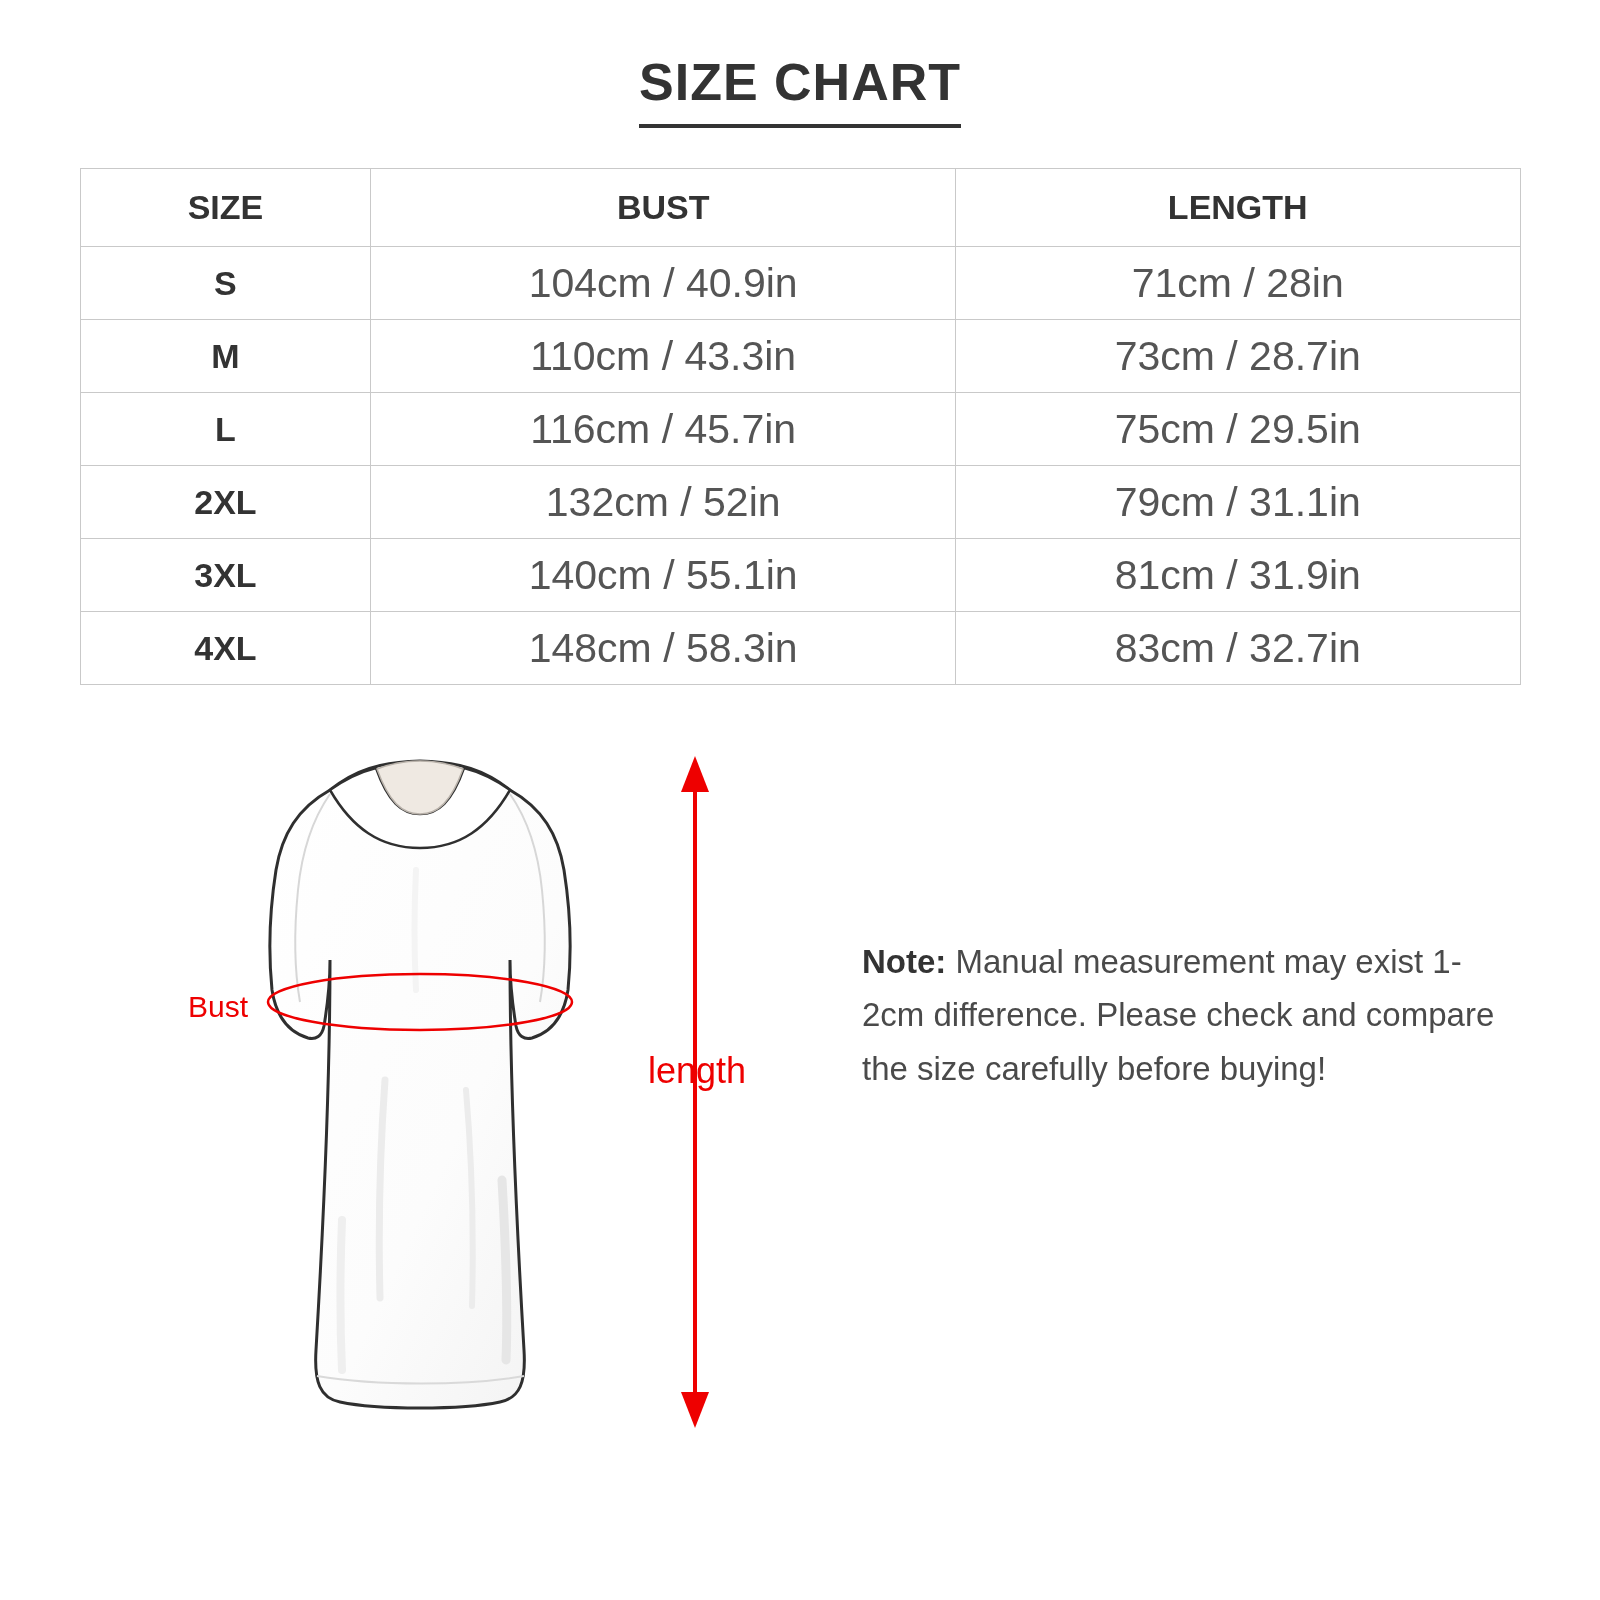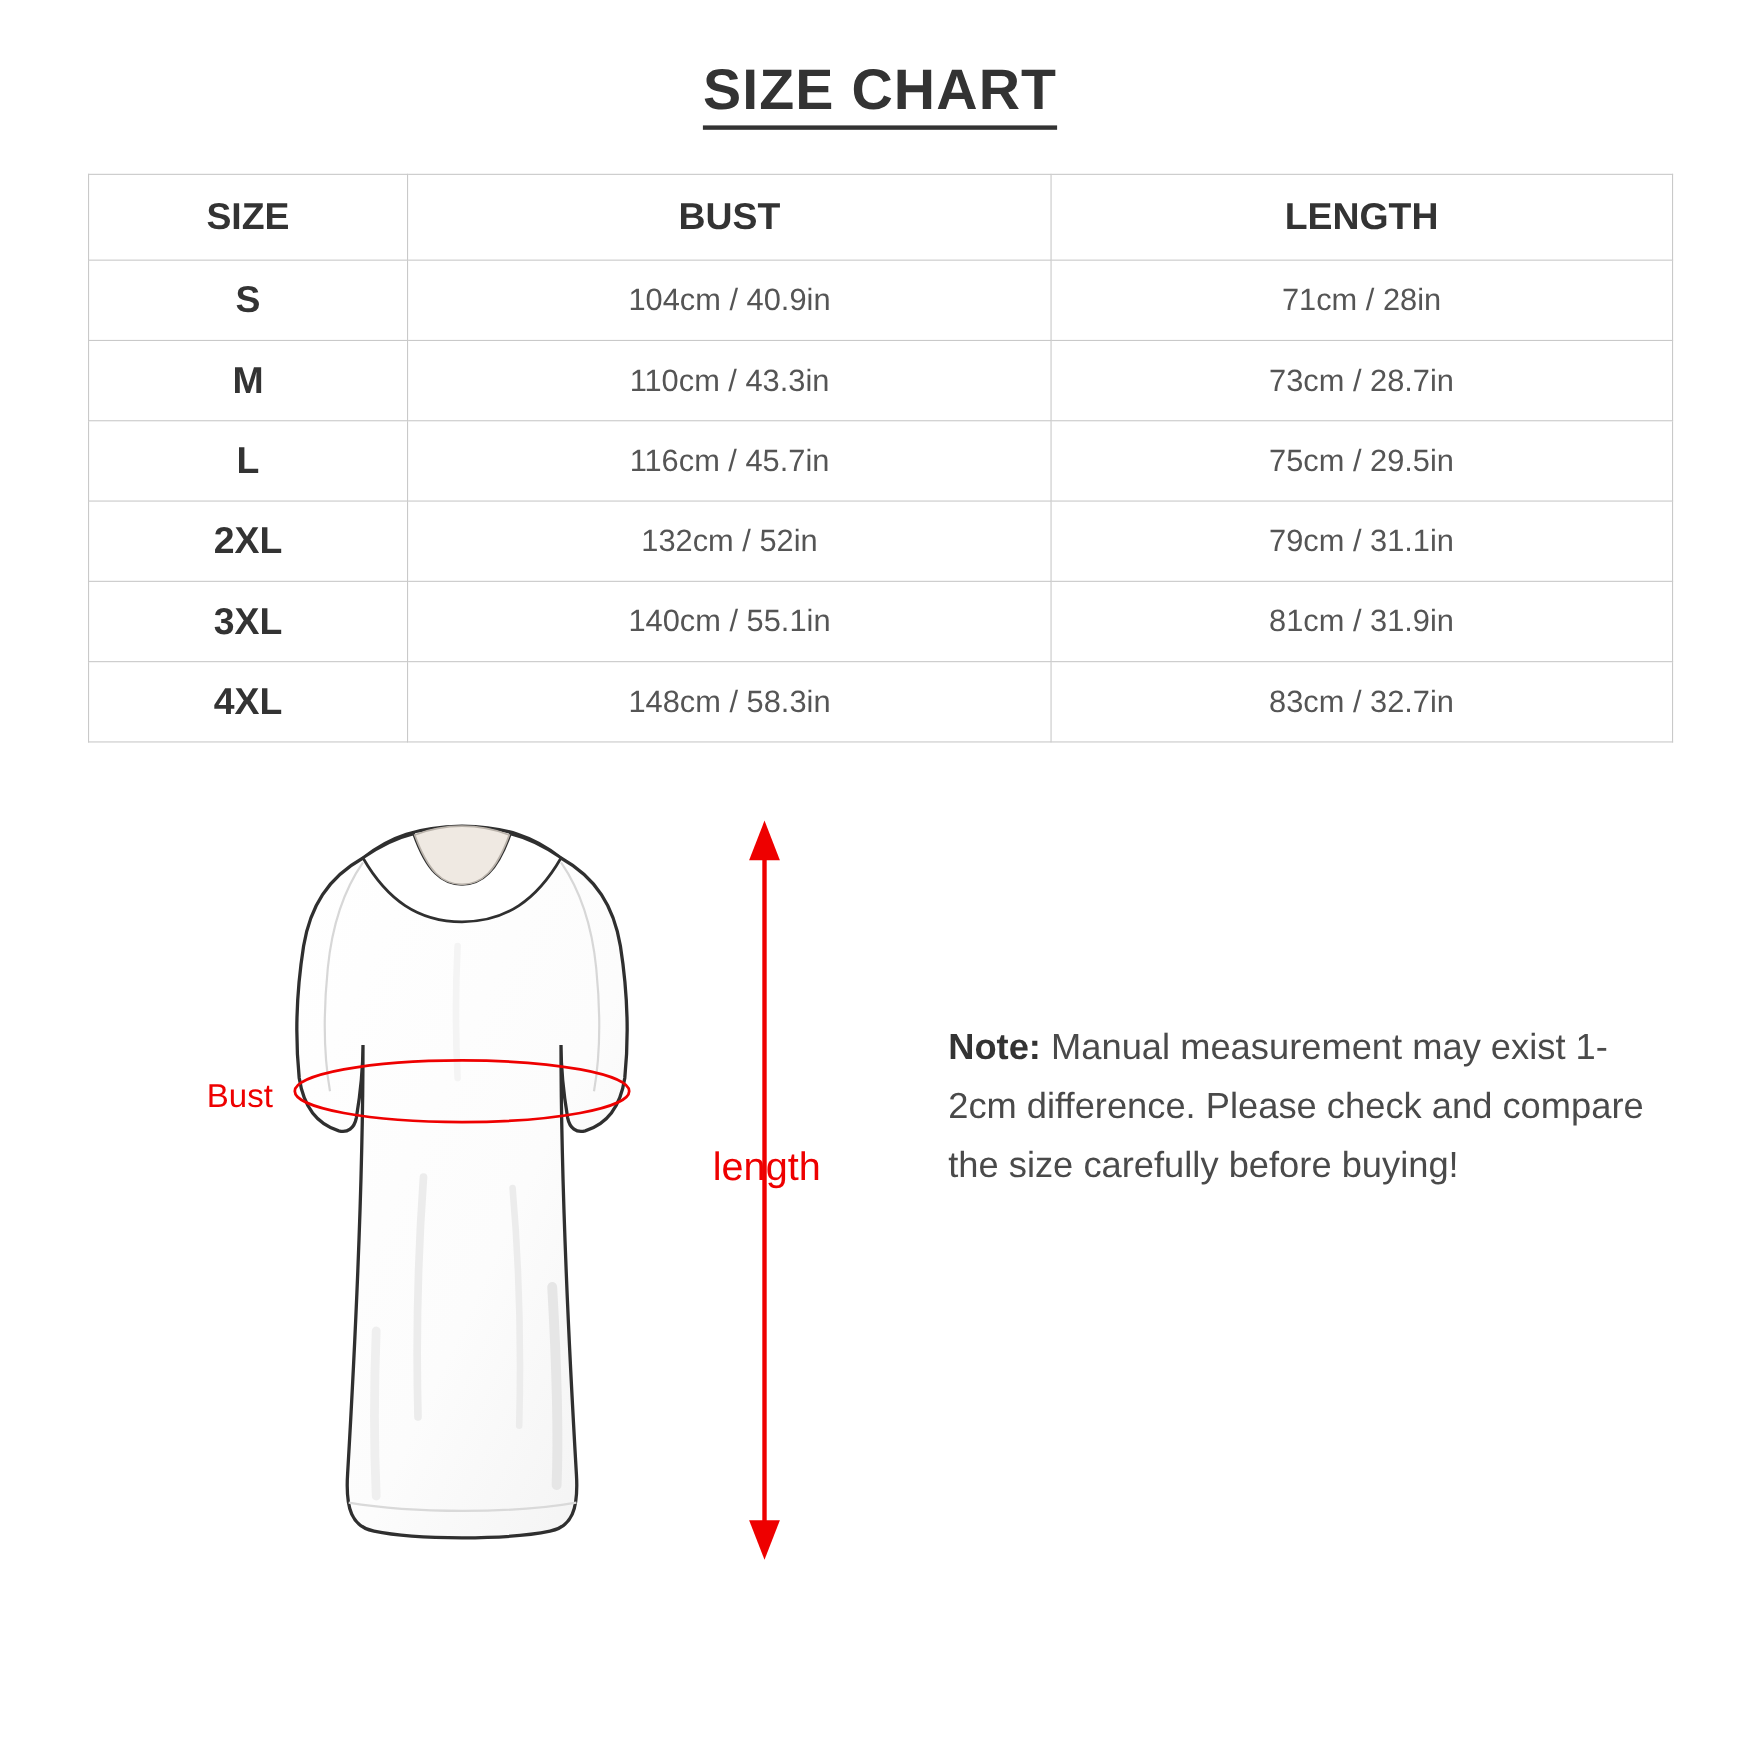--- a/index.html
+++ b/index.html
@@ -21,40 +21,40 @@
     text-align: center;
     padding-top: 52px;
   }
   .title {
     display: inline-block;
     font-size: 52px;
     font-weight: bold;
     letter-spacing: 1px;
     color: #333333;
     border-bottom: 4px solid #333333;
-    padding-bottom: 2px;
+    padding-bottom: 12px;
   }
 
   
   .table-wrap {
     margin: 40px auto 0 auto;
     width: 1441px;
   }
   table.size-table {
     width: 100%;
     border-collapse: collapse;
     table-layout: fixed;
   }
   table.size-table th,
   table.size-table td {
     border: 1px solid #c9c9c9;
     text-align: center;
     height: 70px;
     vertical-align: middle;
-    font-size: 28px;
+    font-size: 41px;
     color: #555555;
     font-weight: normal;
   }
   table.size-table th {
     font-size: 34px;
     font-weight: bold;
     color: #333333;
     height: 75px;
   }
   table.size-table td.size-cell {

